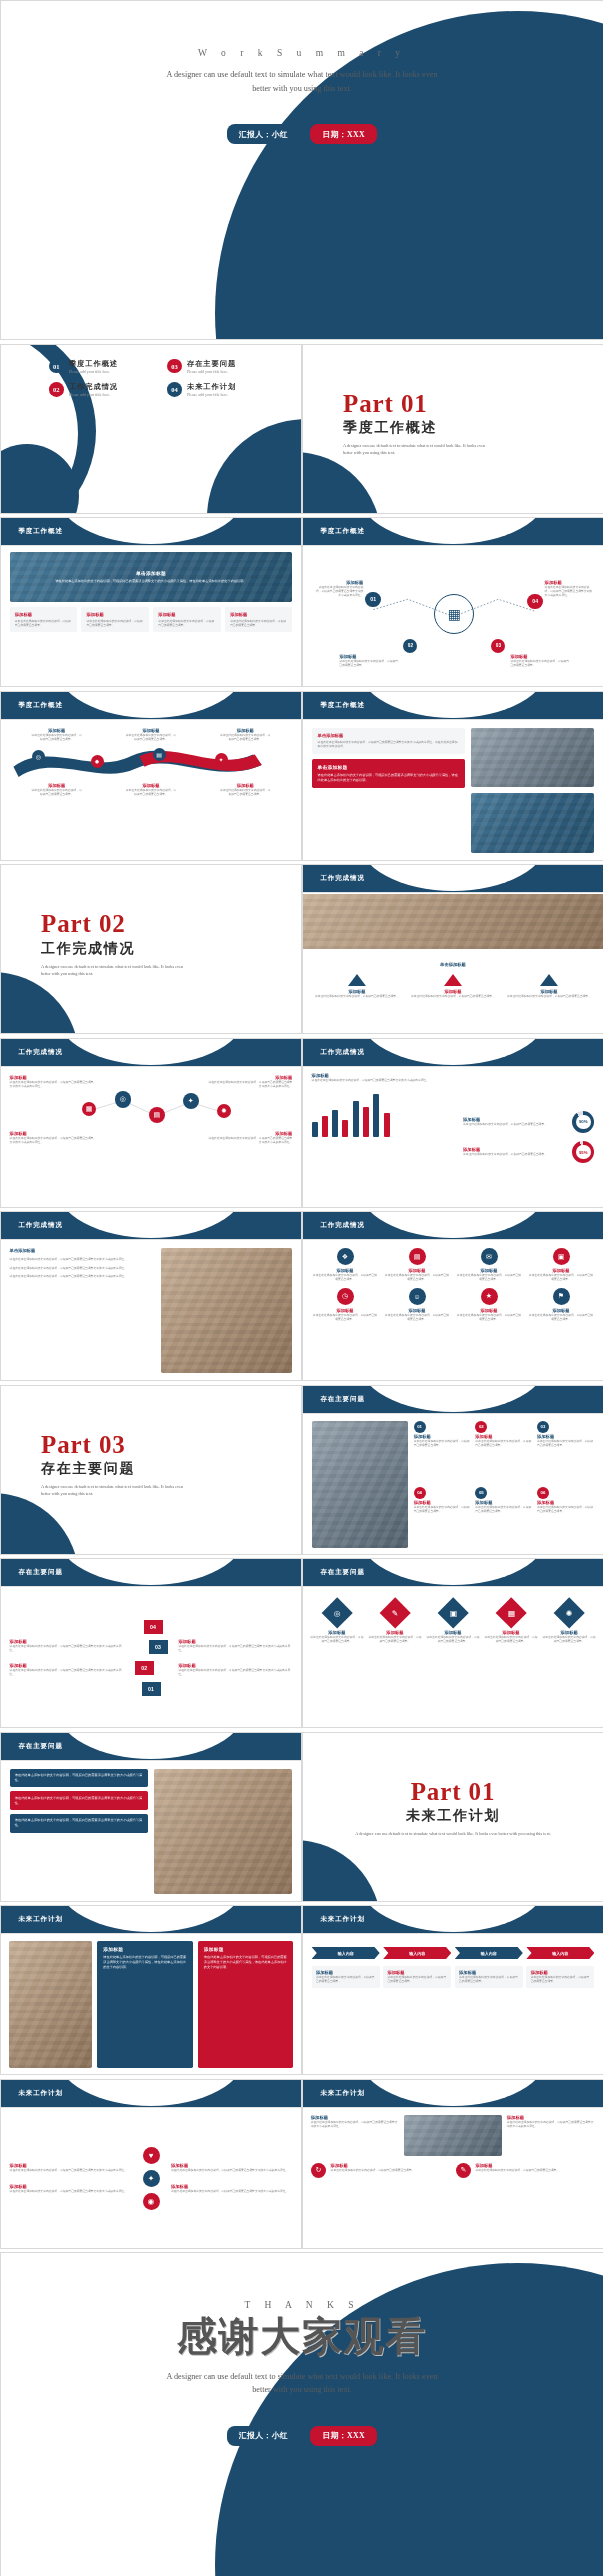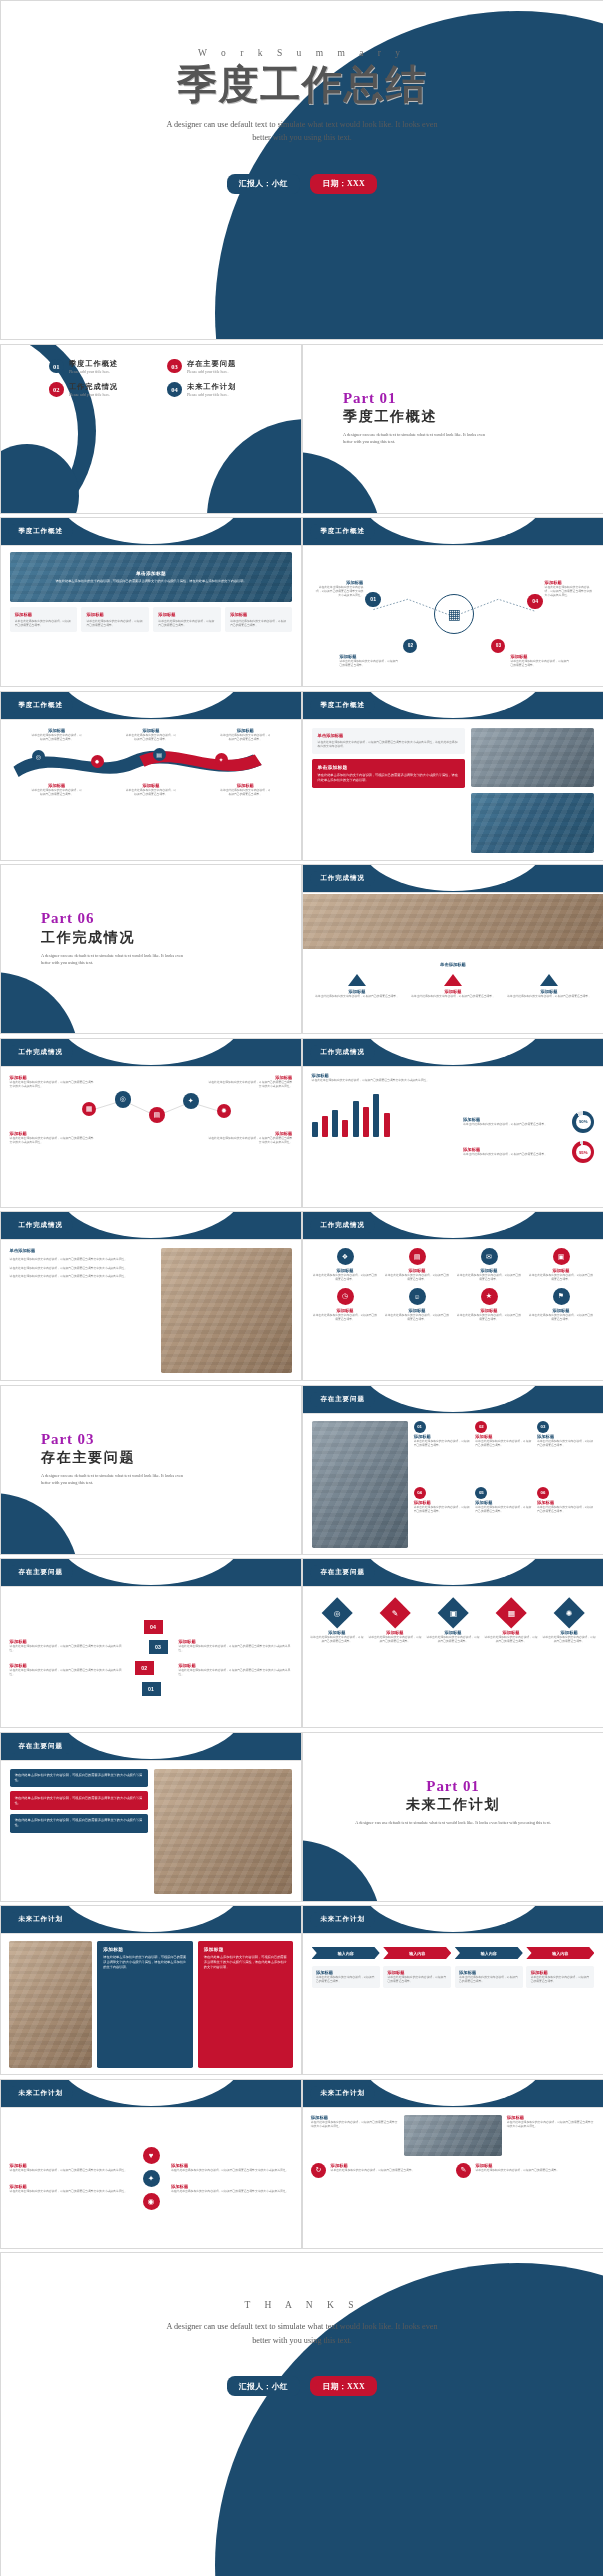--- a/index.html
+++ b/index.html
@@ -147,21 +147,21 @@
     position: absolute; right: -134px; top: 4.3px;
     width: 259px; height: 259px; border-radius: 50%; background: #4a7c9e;
   }
   .part .pl-arc {
     position: absolute; left: -95px; bottom: -112px;
     width: 173px; height: 173px; border-radius: 50%; background: #1c4b6e;
   }
   .part-inner { position: relative; z-index: 4; padding: 45px 0 0 40px; }
   .part-no {
     font-family: "Liberation Serif", serif; font-weight: bold;
-    font-size: 15px; color: #a21caf; letter-spacing: 0.9px;
+    font-size: 25px; color: #b91c1c; letter-spacing: 0.9px;
   }
   .part-cn {
     font-family: "Liberation Serif", serif; font-weight: bold;
     font-size: 14px; color: #2e2e2e; letter-spacing: 1.7px; margin-top: 1.7px;
   }
   .part-en {
     font-family: "Liberation Serif", serif;
     font-size: 4.3px; color: #666; margin-top: 6px; width: 151px; line-height: 1.6;
   }
 
@@ -241,21 +241,20 @@
 <div class="page">
 
   <div class="cover">
     <div class="arcTL"></div>
     <div class="arcTLin"></div>
     <div class="arcBR"></div>
     <div class="arcBL"></div>
     <div class="arcBLin"></div>
     <div class="cover-inner">
       <div class="kicker">W o r k   S u m m a r y</div>
-      <div class="cover-title">季度工作总结</div>
       <div class="cover-desc">A designer can use default text to simulate what text would look like. It looks even better with you using this text.</div>
       <div class="badges">
         <div class="badge blue">汇报人：小红</div>
         <div class="badge red">日期：XXX</div>
       </div>
     </div>
   </div>
   <div class="sep"></div>
 
   <div class="row">
@@ -457,21 +456,21 @@
   </div>
   <div class="sep"></div>
 
   <div class="row">
     <div class="part">
       <div class="pr-arc3"></div>
       <div class="pr-arc"></div>
       <div class="pr-arc2"></div>
       <div class="pl-arc"></div>
       <div class="part-inner">
-        <div class="part-no">Part 06</div>
+        <div class="part-no">Part 02</div>
         <div class="part-cn">工作完成情况</div>
         <div class="part-en">A designer can use default text to simulate what text would look like. It looks even better with you using this text.</div>
       </div>
     </div>
 
     <div class="slide">
       <div class="hdr-band">
           <div class="cut"></div>
         </div>
       <div class="hdr-pill">工作完成情况</div>
@@ -959,20 +958,21 @@
   <div class="sep"></div>
 
   <div class="cover">
     <div class="arcTL"></div>
     <div class="arcTLin"></div>
     <div class="arcBR"></div>
     <div class="arcBL"></div>
     <div class="arcBLin"></div>
     <div class="cover-inner">
       <div class="kicker">T  H  A  N  K  S</div>
+      <div class="cover-title">感谢大家观看</div>
       <div class="cover-desc">A designer can use default text to simulate what text would look like. It looks even better with you using this text.</div>
       <div class="badges">
         <div class="badge blue">汇报人：小红</div>
         <div class="badge red">日期：XXX</div>
       </div>
     </div>
   </div>
 
 </div>
 

